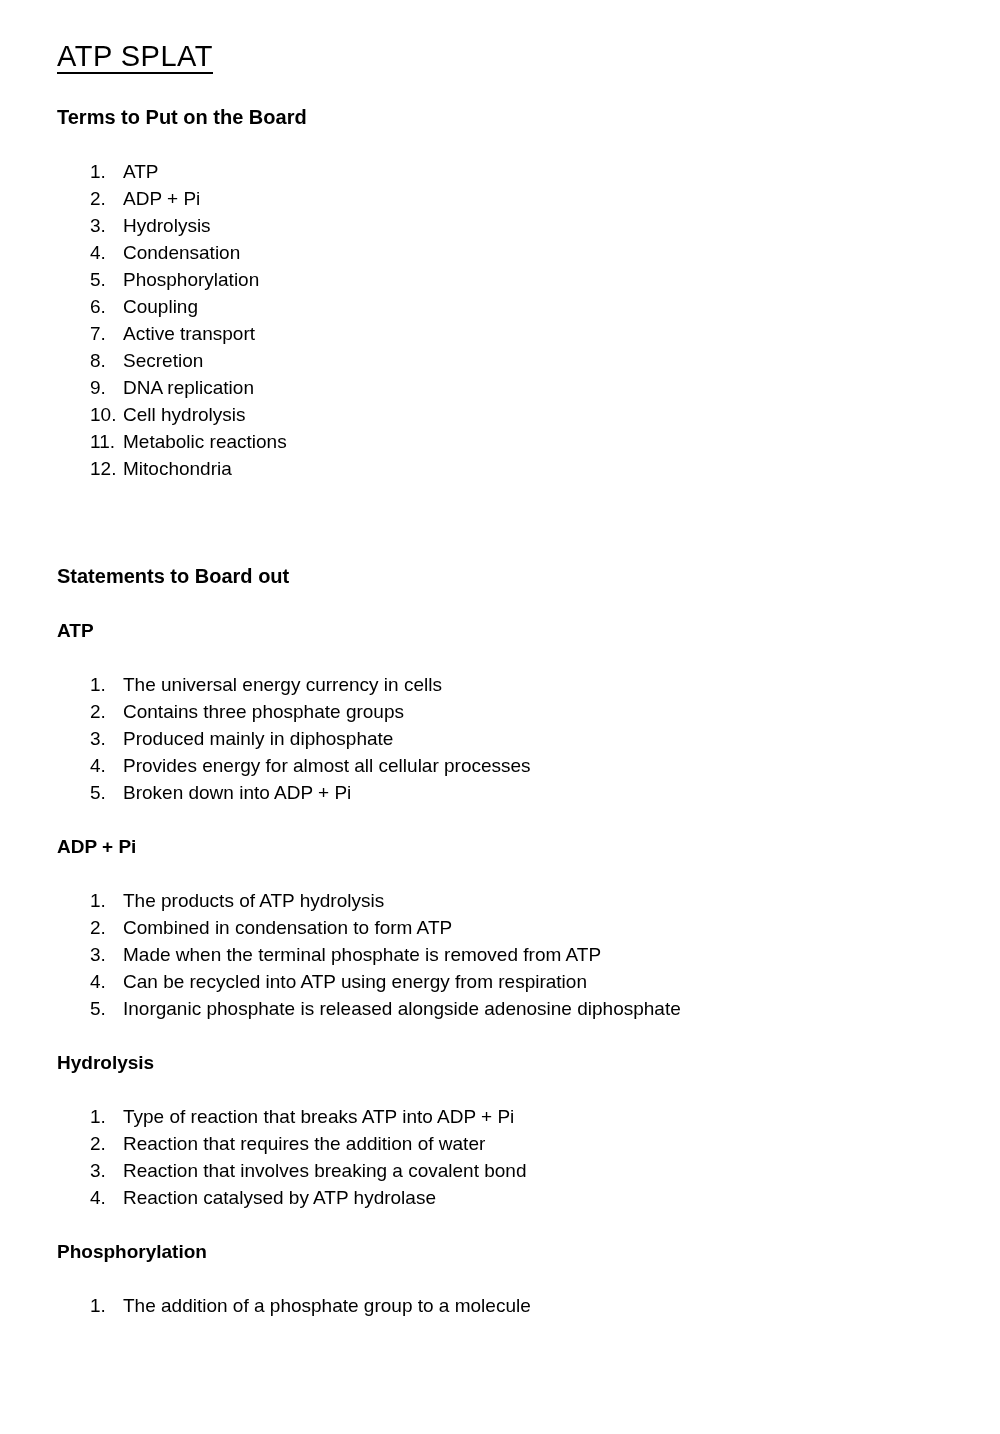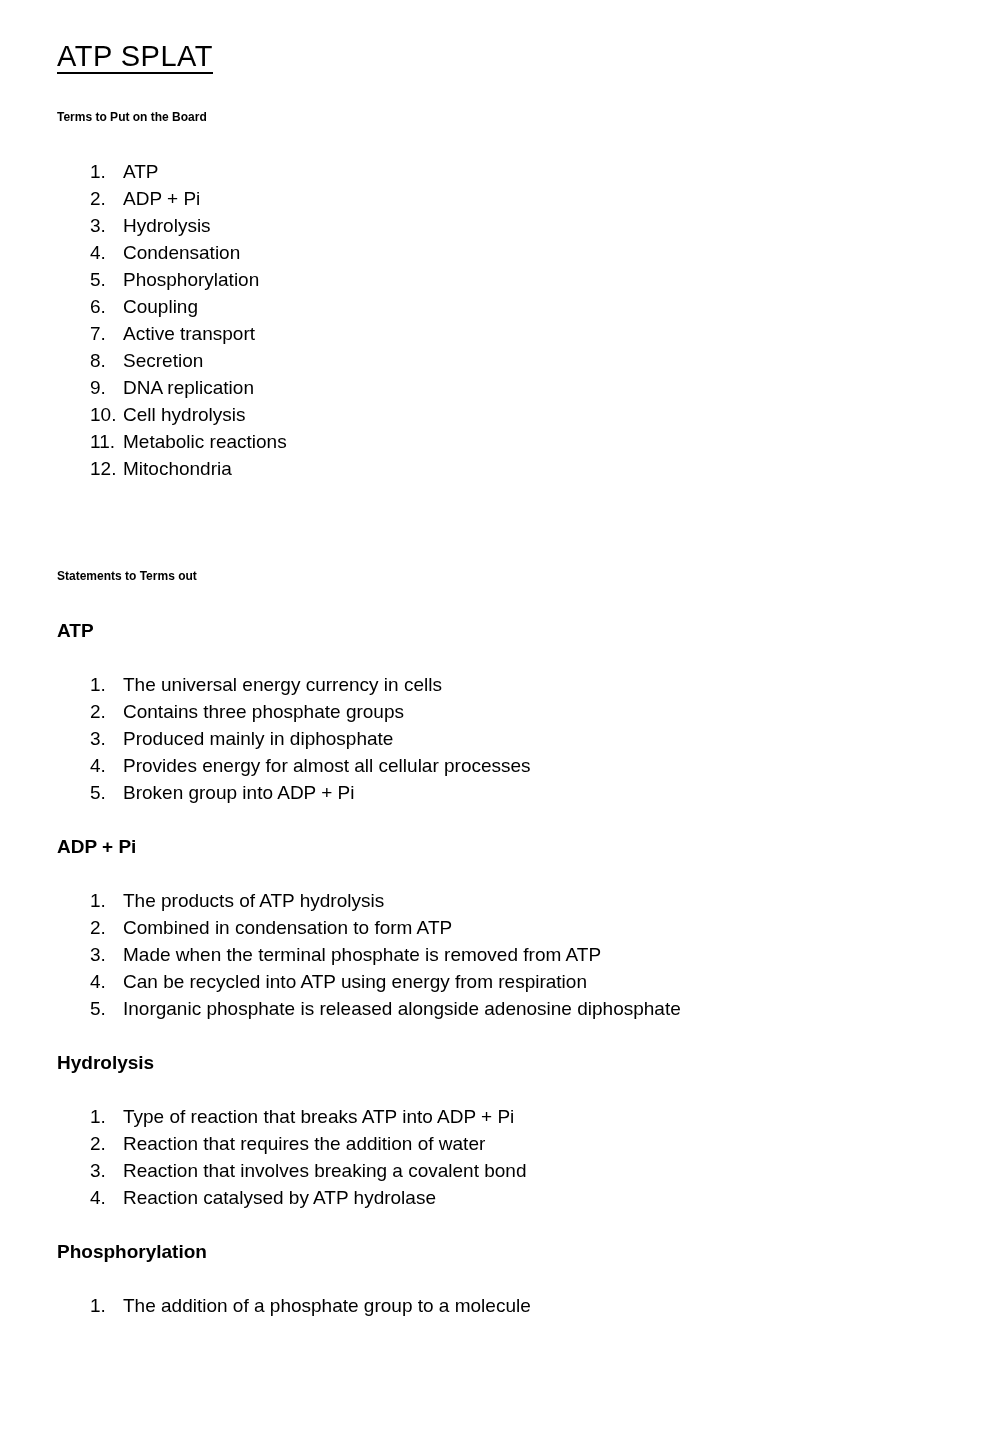--- a/index.html
+++ b/index.html
@@ -24,21 +24,21 @@
     line-height: 36px;
     margin: 0 0 30px 0;
     letter-spacing: 0.5px;
   }
   .doc-title .underlined {
     text-decoration: underline;
     text-decoration-thickness: 2px;
     text-underline-offset: 6px;
   }
   .section-heading {
-    font-size: 12px;
+    font-size: 20px;
     font-weight: 700;
     line-height: 27px;
     margin: 0 0 27px 0;
   }
   .statements-heading {
     margin-top: 81px; 
   }
   .group-heading {
     font-size: 19px;
     font-weight: 700;
@@ -82,30 +82,30 @@
       <li>Phosphorylation</li>
       <li>Coupling</li>
       <li>Active transport</li>
       <li>Secretion</li>
       <li>DNA replication</li>
       <li>Cell hydrolysis</li>
       <li>Metabolic reactions</li>
       <li>Mitochondria</li>
     </ol>
 
-  <p class="section-heading statements-heading">Statements to Terms out</p>
+  <p class="section-heading statements-heading">Statements to Board out</p>
 
   <section>
     <p class="group-heading">ATP</p>
     <ol class="num-list">
         <li>The universal energy currency in cells</li>
         <li>Contains three phosphate groups</li>
         <li>Produced mainly in diphosphate</li>
         <li>Provides energy for almost all cellular processes</li>
-        <li>Broken group into ADP + Pi</li>
+        <li>Broken down into ADP + Pi</li>
       </ol>
   </section>
 
   <section>
     <p class="group-heading">ADP + Pi</p>
     <ol class="num-list">
         <li>The products of ATP hydrolysis</li>
         <li>Combined in condensation to form ATP</li>
         <li>Made when the terminal phosphate is removed from ATP</li>
         <li>Can be recycled into ATP using energy from respiration</li>

